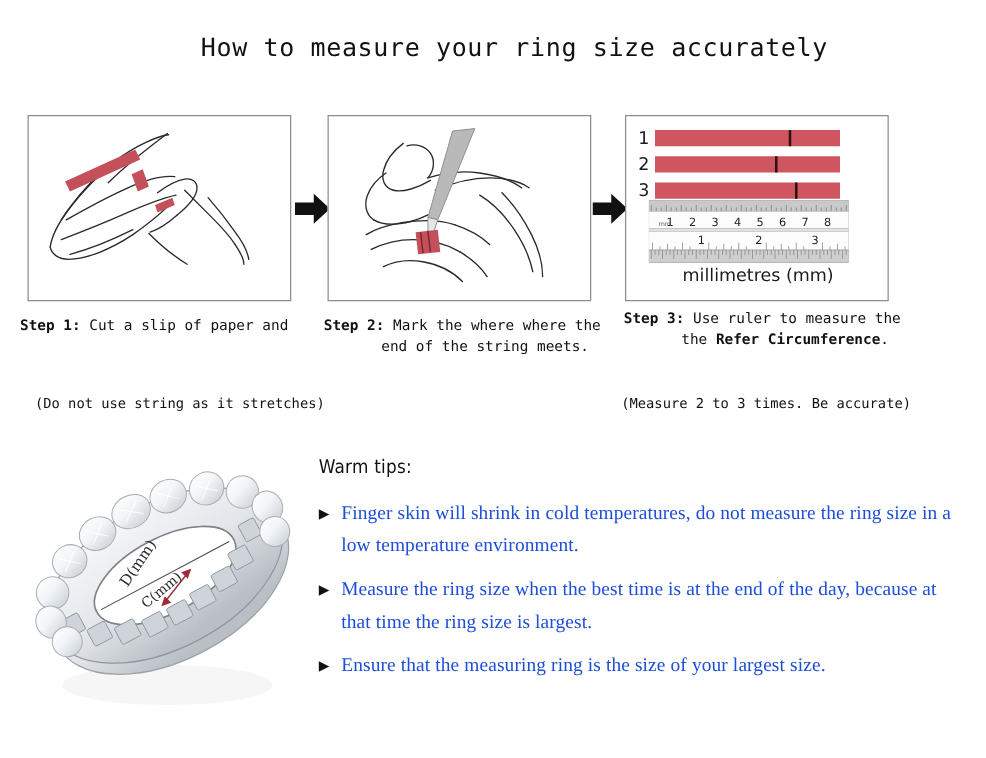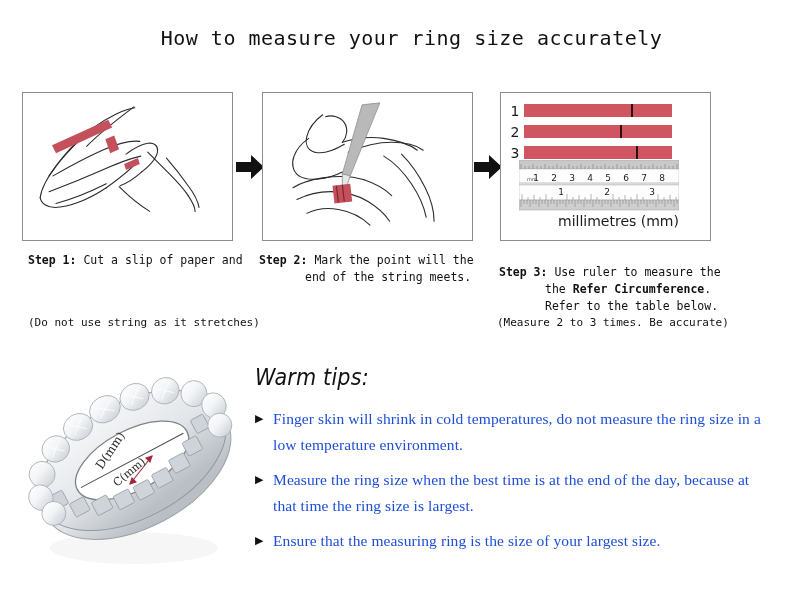--- a/index.html
+++ b/index.html
@@ -105,43 +105,43 @@
     position: absolute;
     left: 18px;
     top: 67px;
     width: 160px;
     height: 52px;
   }
   .ruler svg { display: block; }
 
   .ruler-caption {
     position: absolute;
-    left: 12px;
+    left: 0;
     top: 120px;
     width: 211px;
     text-align: center;
     font-family: "DejaVu Sans", sans-serif;
     font-size: 14px;
     color: #1a1a1a;
   }
 
   
   .caption {
     position: absolute;
     font-family: "DejaVu Sans Mono", monospace;
     font-size: 11.5px;
     line-height: 17px;
     color: #111111;
   }
   .caption .lead { font-weight: bold; }
   .caption .bold { font-weight: bold; }
   .caption .l2 { display: block; padding-left: 46px; }
-  .cap-1 { left: 28px; top: 252px; width: 240px; }
+  .cap-1 { left: 16px; top: 252px; width: 240px; }
   .cap-2 { left: 259px; top: 252px; width: 240px; }
-  .cap-3 { left: 499px; top: 264px; width: 250px; }
+  .cap-3 { left: 499px; top: 246px; width: 250px; }
 
   .note {
     position: absolute;
     font-family: "DejaVu Sans Mono", monospace;
     font-size: 11px;
     color: #111111;
   }
   .note-1 { left: 28px; top: 316px; }
   .note-3 { left: 497px; top: 316px; }
 
@@ -157,26 +157,25 @@
 
   
   .tips {
     position: absolute;
     left: 255px;
     top: 364px;
     width: 520px;
   }
   .tips-title {
     font-family: "DejaVu Sans Condensed", "DejaVu Sans", sans-serif;
-    font-size: 23px;
+    font-size: 15px;
     font-weight: 400;
     color: #111111;
     margin: 0 0 16px 0;
     letter-spacing: 0.2px;
-    font-style: italic;
   }
   .tip-item {
     display: flex;
     align-items: flex-start;
     margin-bottom: 9px;
   }
   .tip-bullet {
     flex: 0 0 auto;
     width: 18px;
     font-size: 11px;
@@ -334,28 +333,27 @@
 
     <div class="ruler-caption">millimetres (mm)</div>
   </div>
 </div>
 
 <div class="caption cap-1">
   <span class="lead">Step 1:</span><span> Cut a slip of paper and</span>
 </div>
 
 <div class="caption cap-2">
-  <span class="lead">Step 2:</span><span> Mark the point will the</span>
+  <span class="lead">Step 2:</span><span> Mark the where where the</span>
   <span class="l2">end of the string meets.</span>
 </div>
 
 <div class="caption cap-3">
   <span class="lead">Step 3:</span><span> Use ruler to measure the</span>
   <span class="l2"><span>the </span><span class="bold">Refer Circumference</span><span>.</span></span>
-  <span class="l2">Refer to the table below.</span>
 </div>
 
 <div class="note note-1">(Do not use string as it stretches)</div>
 <div class="note note-3">(Measure 2 to 3 times. Be accurate)</div>
 
 <div class="ring-figure">
   <svg viewBox="0 0 232 232" width="232" height="232">
     <defs>
       <linearGradient id="gemGrad" x1="0" y1="0" x2="0.4" y2="1">
         <stop offset="0%" stop-color="#ffffff"></stop>

